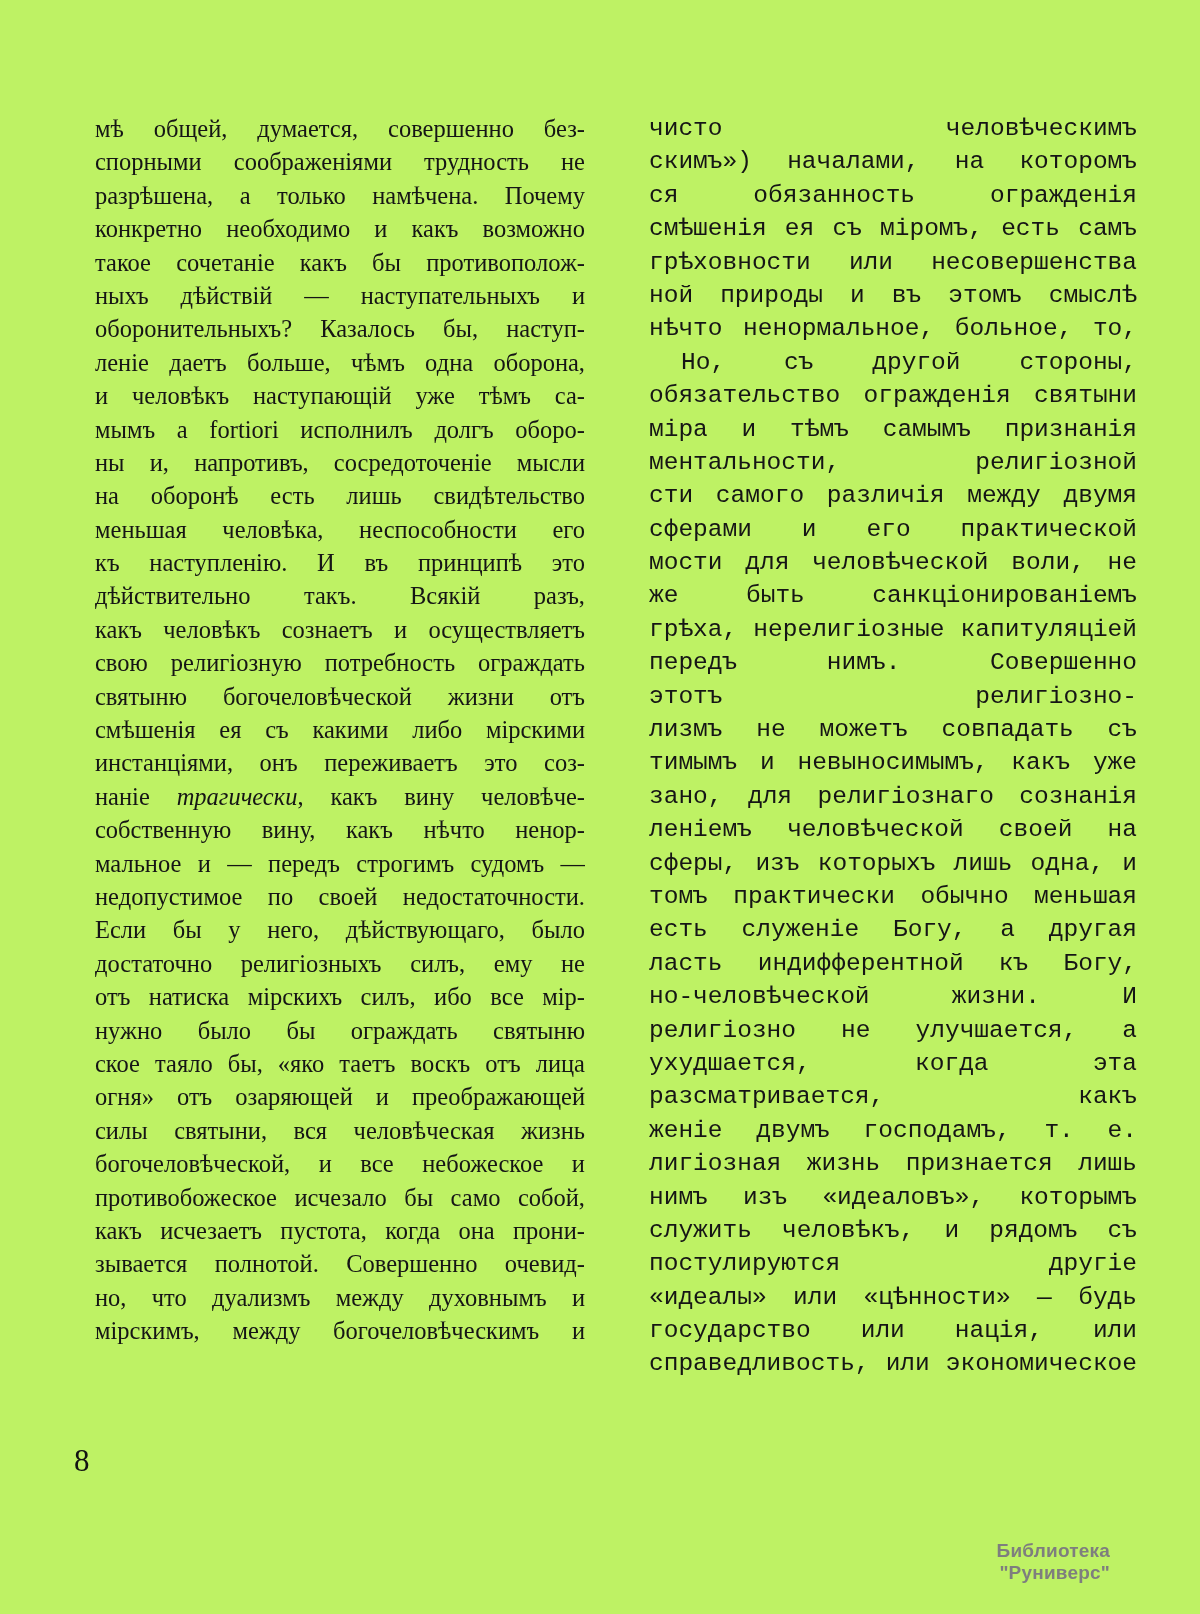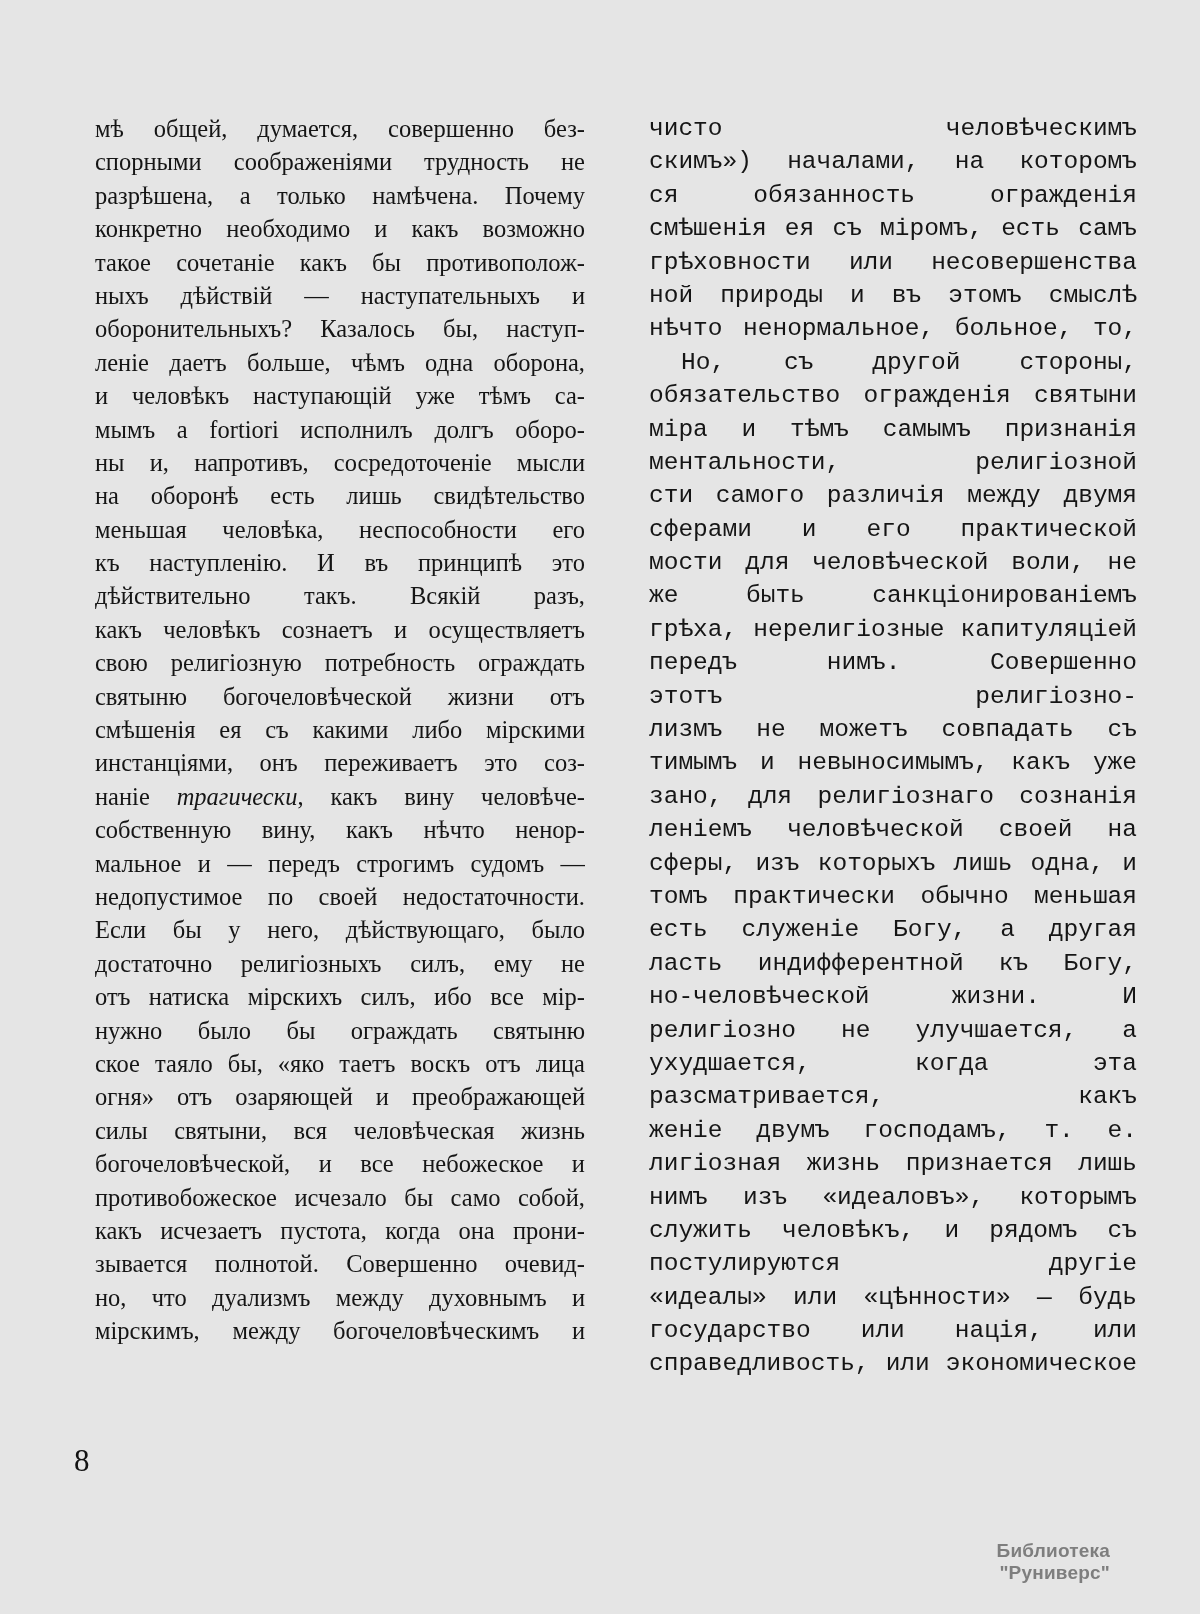--- a/index.html
+++ b/index.html
@@ -4,21 +4,21 @@
 <style>
   html, body {
     margin: 0;
     padding: 0;
     background: #ffffff;
   }
   .page {
     position: relative;
     width: 1200px;
     height: 1614px;
-    background: #e5e5e5;
+    background: #bef264;
     overflow: hidden;
     font-family: "Liberation Serif", "DejaVu Serif", serif;
     color: #151515;
   }
   .col {
     position: absolute;
     top: 112px;
   }
   .col-left  { left: 95px;  width: 490px; }
   .col-right { left: 649px; width: 488px; font-family: Liberation Mono, monospace; }

